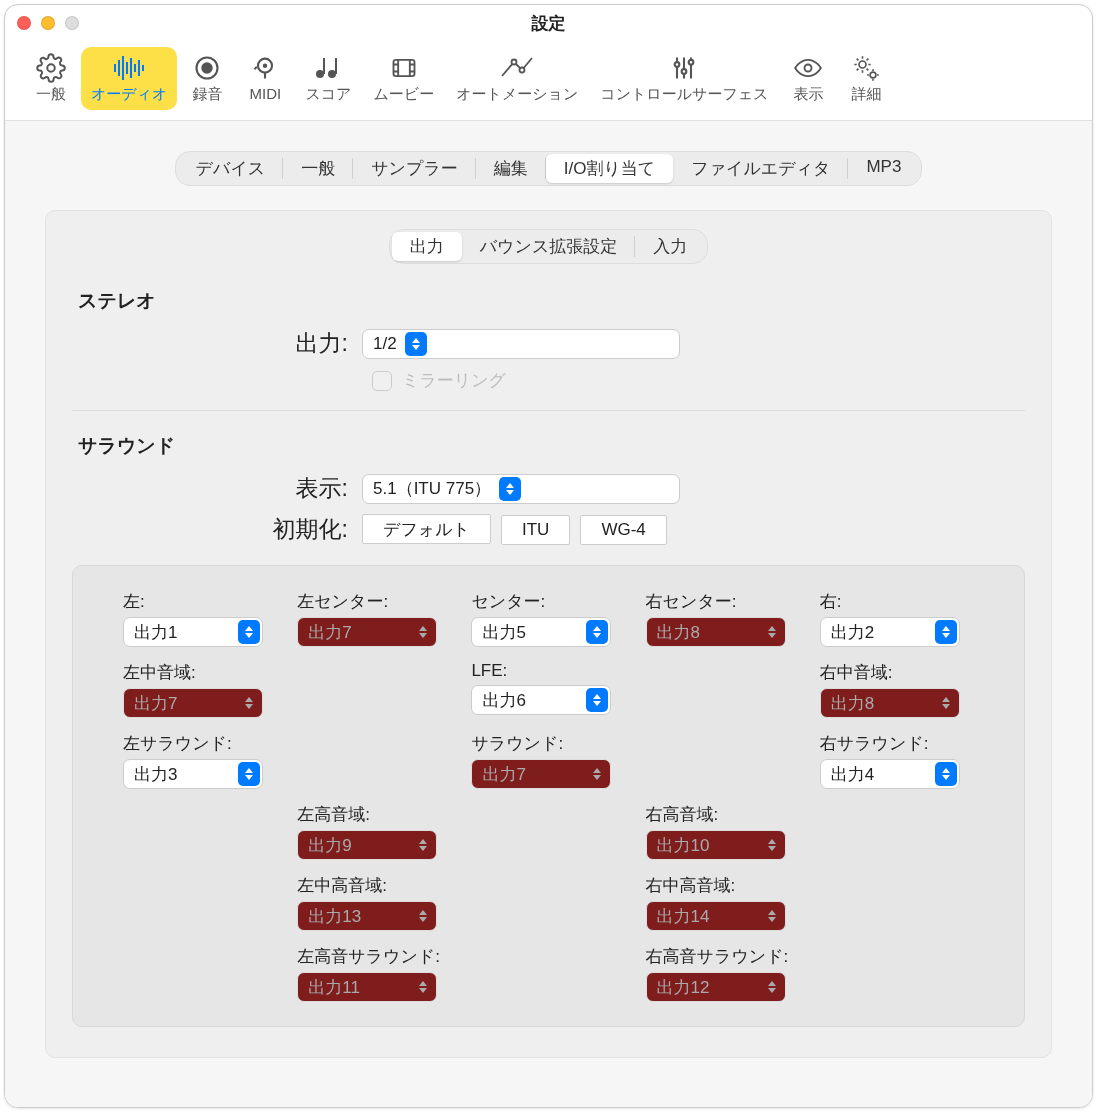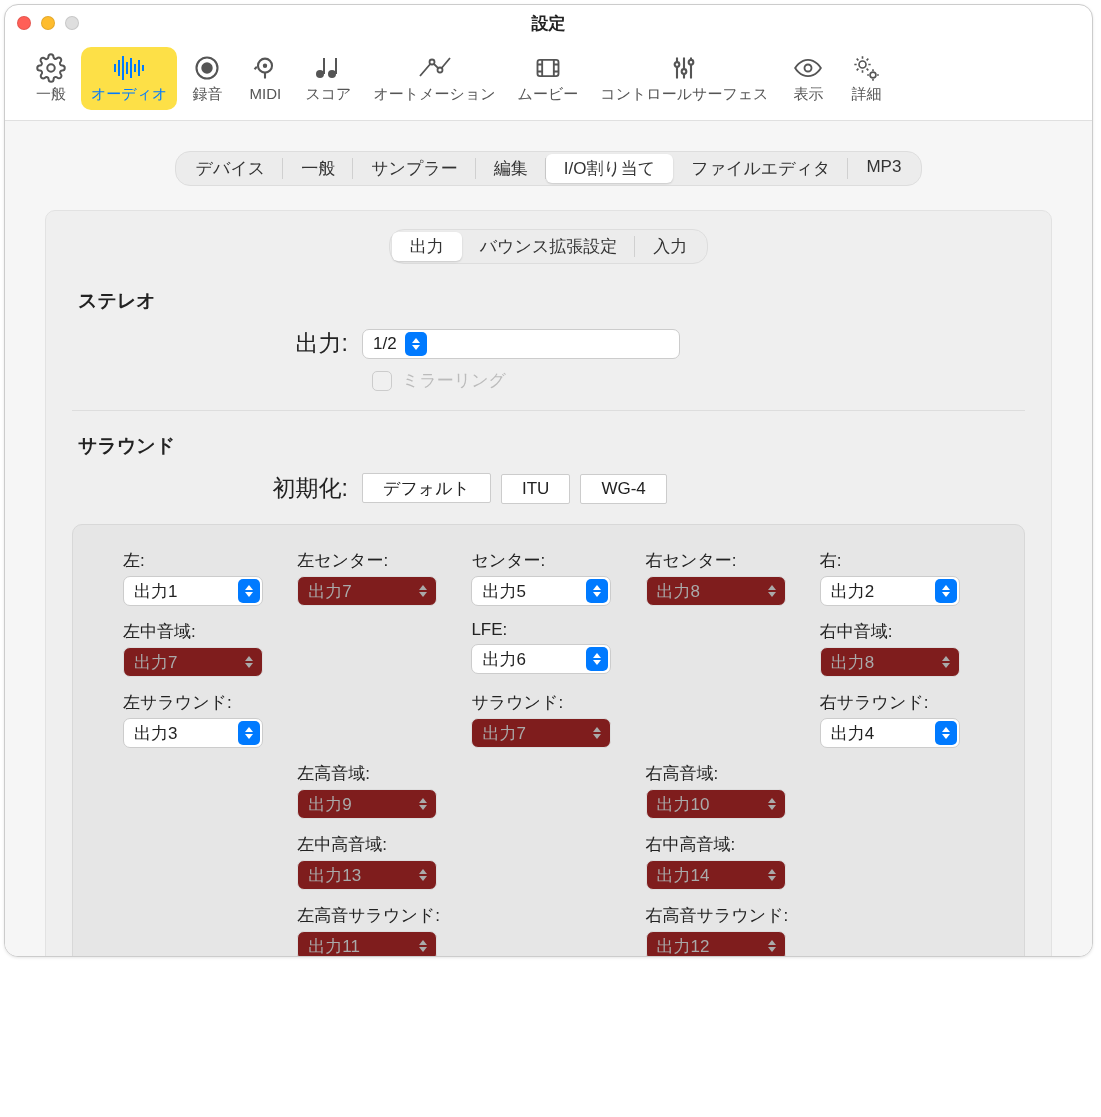--- a/index.html
+++ b/index.html
@@ -6,21 +6,21 @@
   body {
     font-family: -apple-system, "Helvetica Neue", Arial, sans-serif;
     background: #fff;
     width: 1101px;
     height: 1117px;
     font-size: 17px;
     color: #222;
   }
   .window {
     width: 1089px;
-    height: 953px;
+    height: 1104px;
     margin: 4px;
     background: #fff;
     border: 1px solid #ccc;
     border-radius: 14px;
     overflow: hidden;
     box-shadow: 0 1px 3px rgba(0,0,0,0.1);
   }
   .titlebar {
     height: 36px;
     display: flex;
@@ -264,41 +264,41 @@
             <circle cx="7" cy="20" r="4"></circle>
             <rect x="10" y="4" width="2" height="16"></rect>
             <circle cx="19" cy="20" r="4"></circle>
             <rect x="22" y="4" width="2" height="16"></rect>
           </svg>
         </div>
         <div class="tool-label">スコア</div>
       </div>
       <div class="tool-item">
         <div class="tool-icon">
-          <svg width="34" height="28" viewBox="0 0 34 28" fill="none" stroke="currentColor" stroke-width="1.8">
-            <path d="M2 22 L14 8 L22 16 L32 4"></path>
-            <circle cx="14" cy="8" r="2.5" fill="#fff"></circle>
-            <circle cx="22" cy="16" r="2.5" fill="#fff"></circle>
-          </svg>
-        </div>
-        <div class="tool-label">オートメーション</div>
-      </div>
-      <div class="tool-item">
-        <div class="tool-icon">
           <svg width="30" height="28" viewBox="0 0 24 24" fill="none" stroke="currentColor" stroke-width="1.6">
             <rect x="3" y="5" width="18" height="14" rx="2"></rect>
             <line x1="7" y1="5" x2="7" y2="19"></line>
             <line x1="17" y1="5" x2="17" y2="19"></line>
             <line x1="3" y1="9" x2="7" y2="9"></line>
             <line x1="3" y1="15" x2="7" y2="15"></line>
             <line x1="17" y1="9" x2="21" y2="9"></line>
             <line x1="17" y1="15" x2="21" y2="15"></line>
           </svg>
         </div>
         <div class="tool-label">ムービー</div>
+      </div>
+      <div class="tool-item">
+        <div class="tool-icon">
+          <svg width="34" height="28" viewBox="0 0 34 28" fill="none" stroke="currentColor" stroke-width="1.8">
+            <path d="M2 22 L14 8 L22 16 L32 4"></path>
+            <circle cx="14" cy="8" r="2.5" fill="#fff"></circle>
+            <circle cx="22" cy="16" r="2.5" fill="#fff"></circle>
+          </svg>
+        </div>
+        <div class="tool-label">オートメーション</div>
       </div>
       <div class="tool-item">
         <div class="tool-icon">
           <svg width="30" height="28" viewBox="0 0 24 24" fill="none" stroke="currentColor" stroke-width="1.8">
             <line x1="6" y1="3" x2="6" y2="21"></line>
             <circle cx="6" cy="9" r="2" fill="#fff"></circle>
             <line x1="12" y1="3" x2="12" y2="21"></line>
             <circle cx="12" cy="15" r="2" fill="#fff"></circle>
             <line x1="18" y1="3" x2="18" y2="21"></line>
             <circle cx="18" cy="7" r="2" fill="#fff"></circle>
@@ -360,20 +360,27 @@
       </div>
       <div class="checkbox-row">
         <div class="checkbox"></div>
         <span class="checkbox-label disabled">ミラーリング</span>
       </div>
 
       <div class="hr"></div>
 
       <div class="section-title">サラウンド</div>
       <div class="form-row">
+        <div class="form-label">表示:</div>
+        <div class="popup wide">
+          <span>5.1（ITU 775）</span>
+          <span class="caps"></span>
+        </div>
+      </div>
+      <div class="form-row">
         <div class="form-label">初期化:</div>
         <div id="init-buttons"><span class="btn">デフォルト</span><span class="btn">ITU</span><span class="btn">WG-4</span></div>
       </div>
 
       <div class="surround-grid" id="grid">
           <div class="cell">
       <div class="cell-label">左:</div>
       <div class="popup small ">
         <span>出力1</span>
         <span class="caps"></span>

